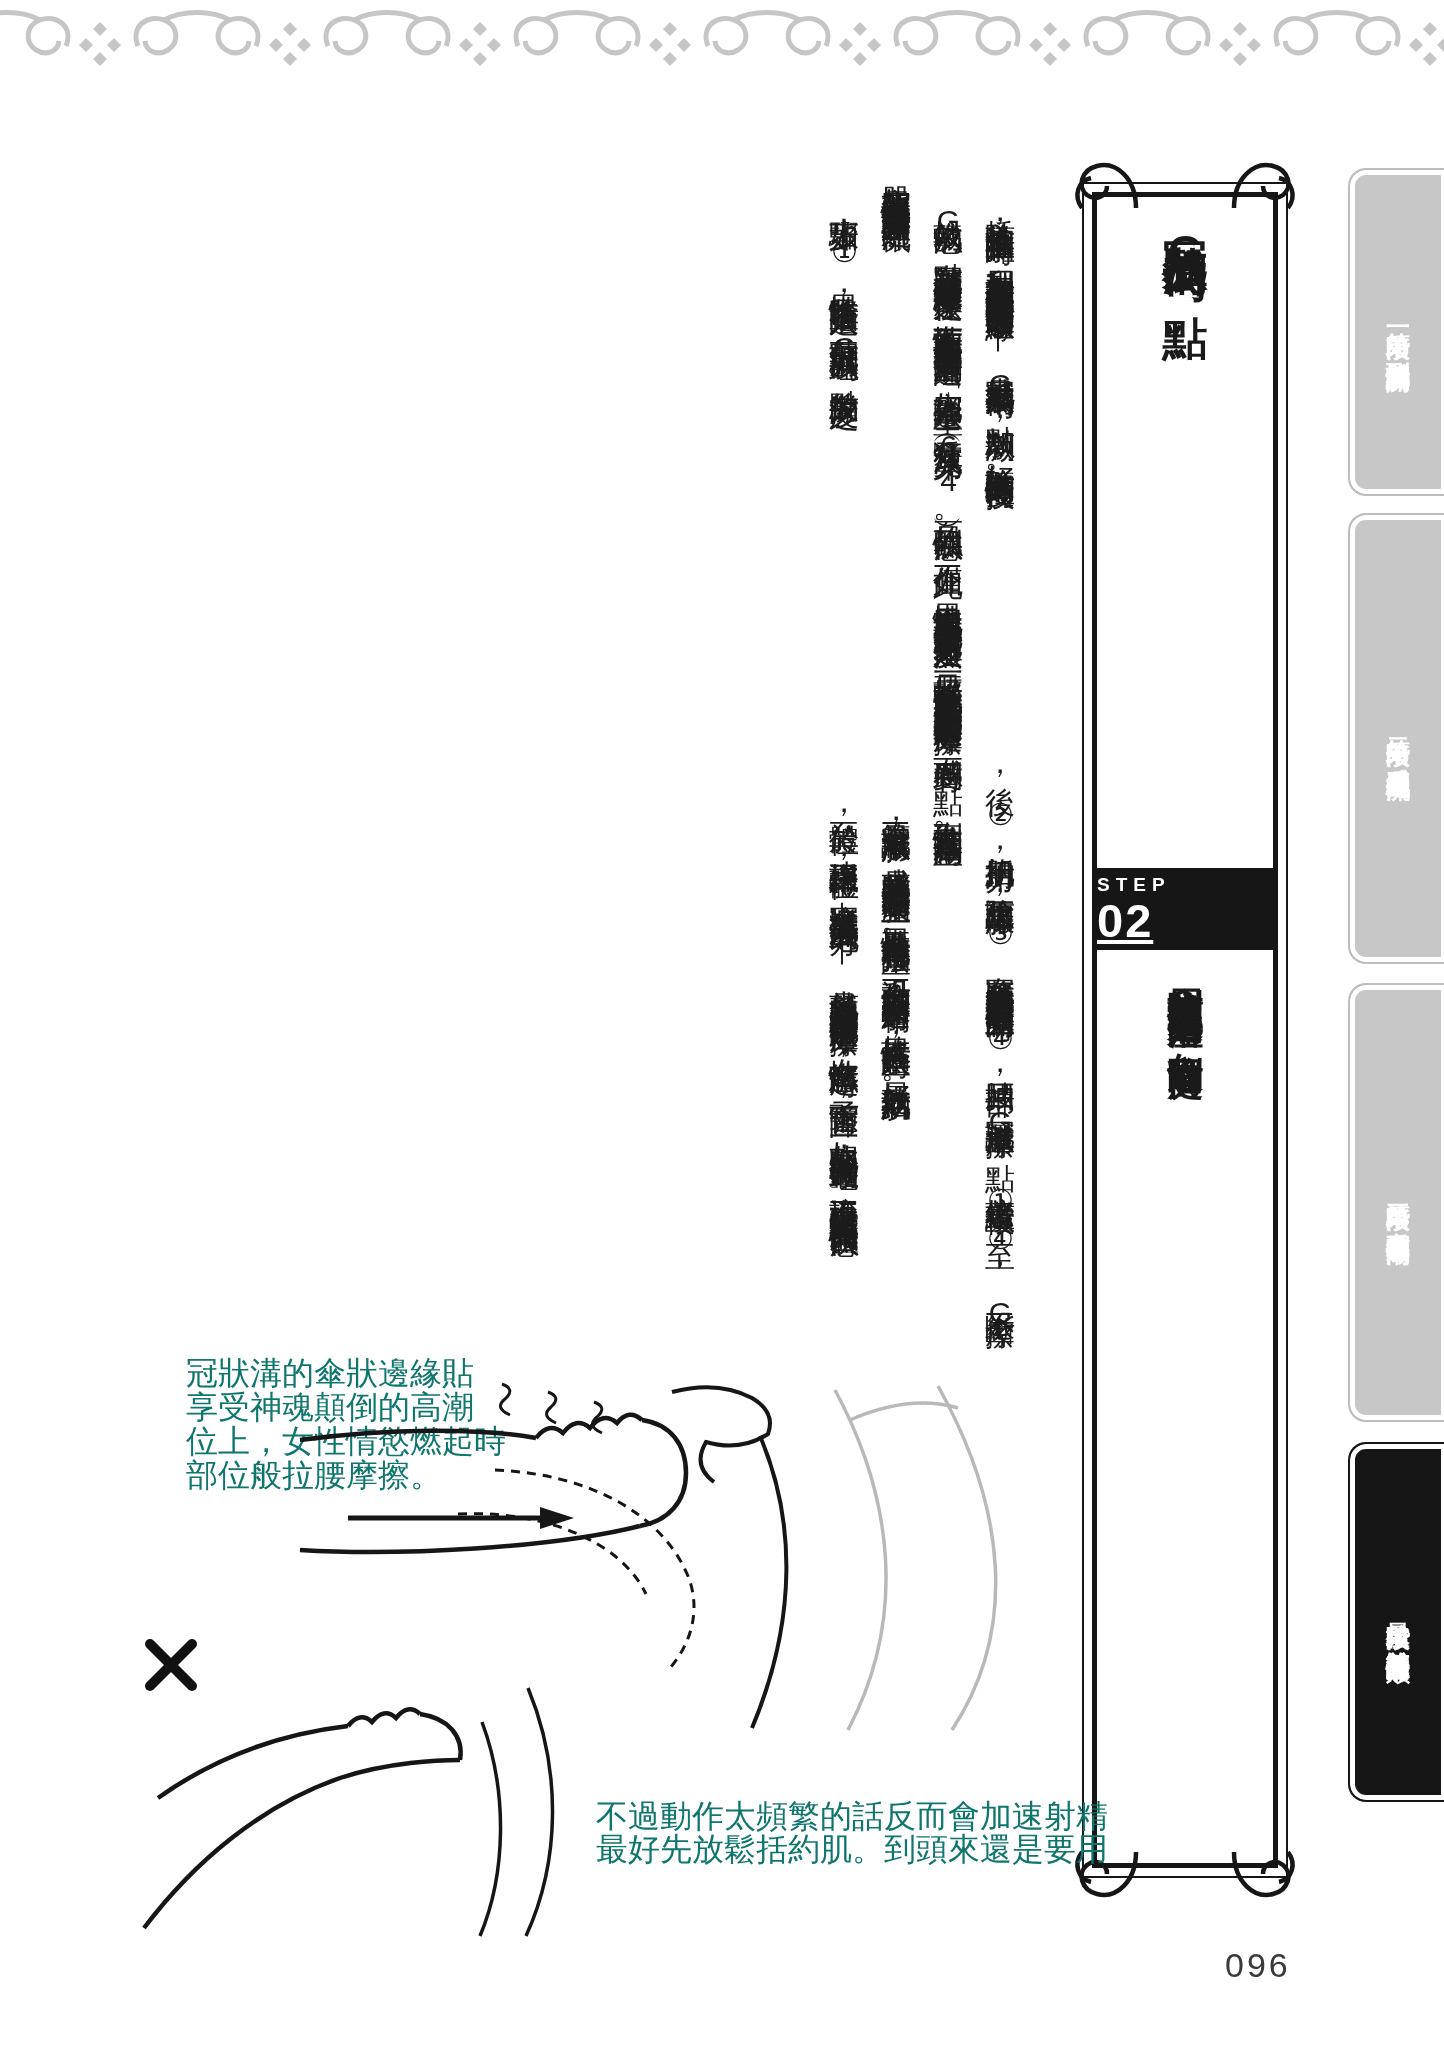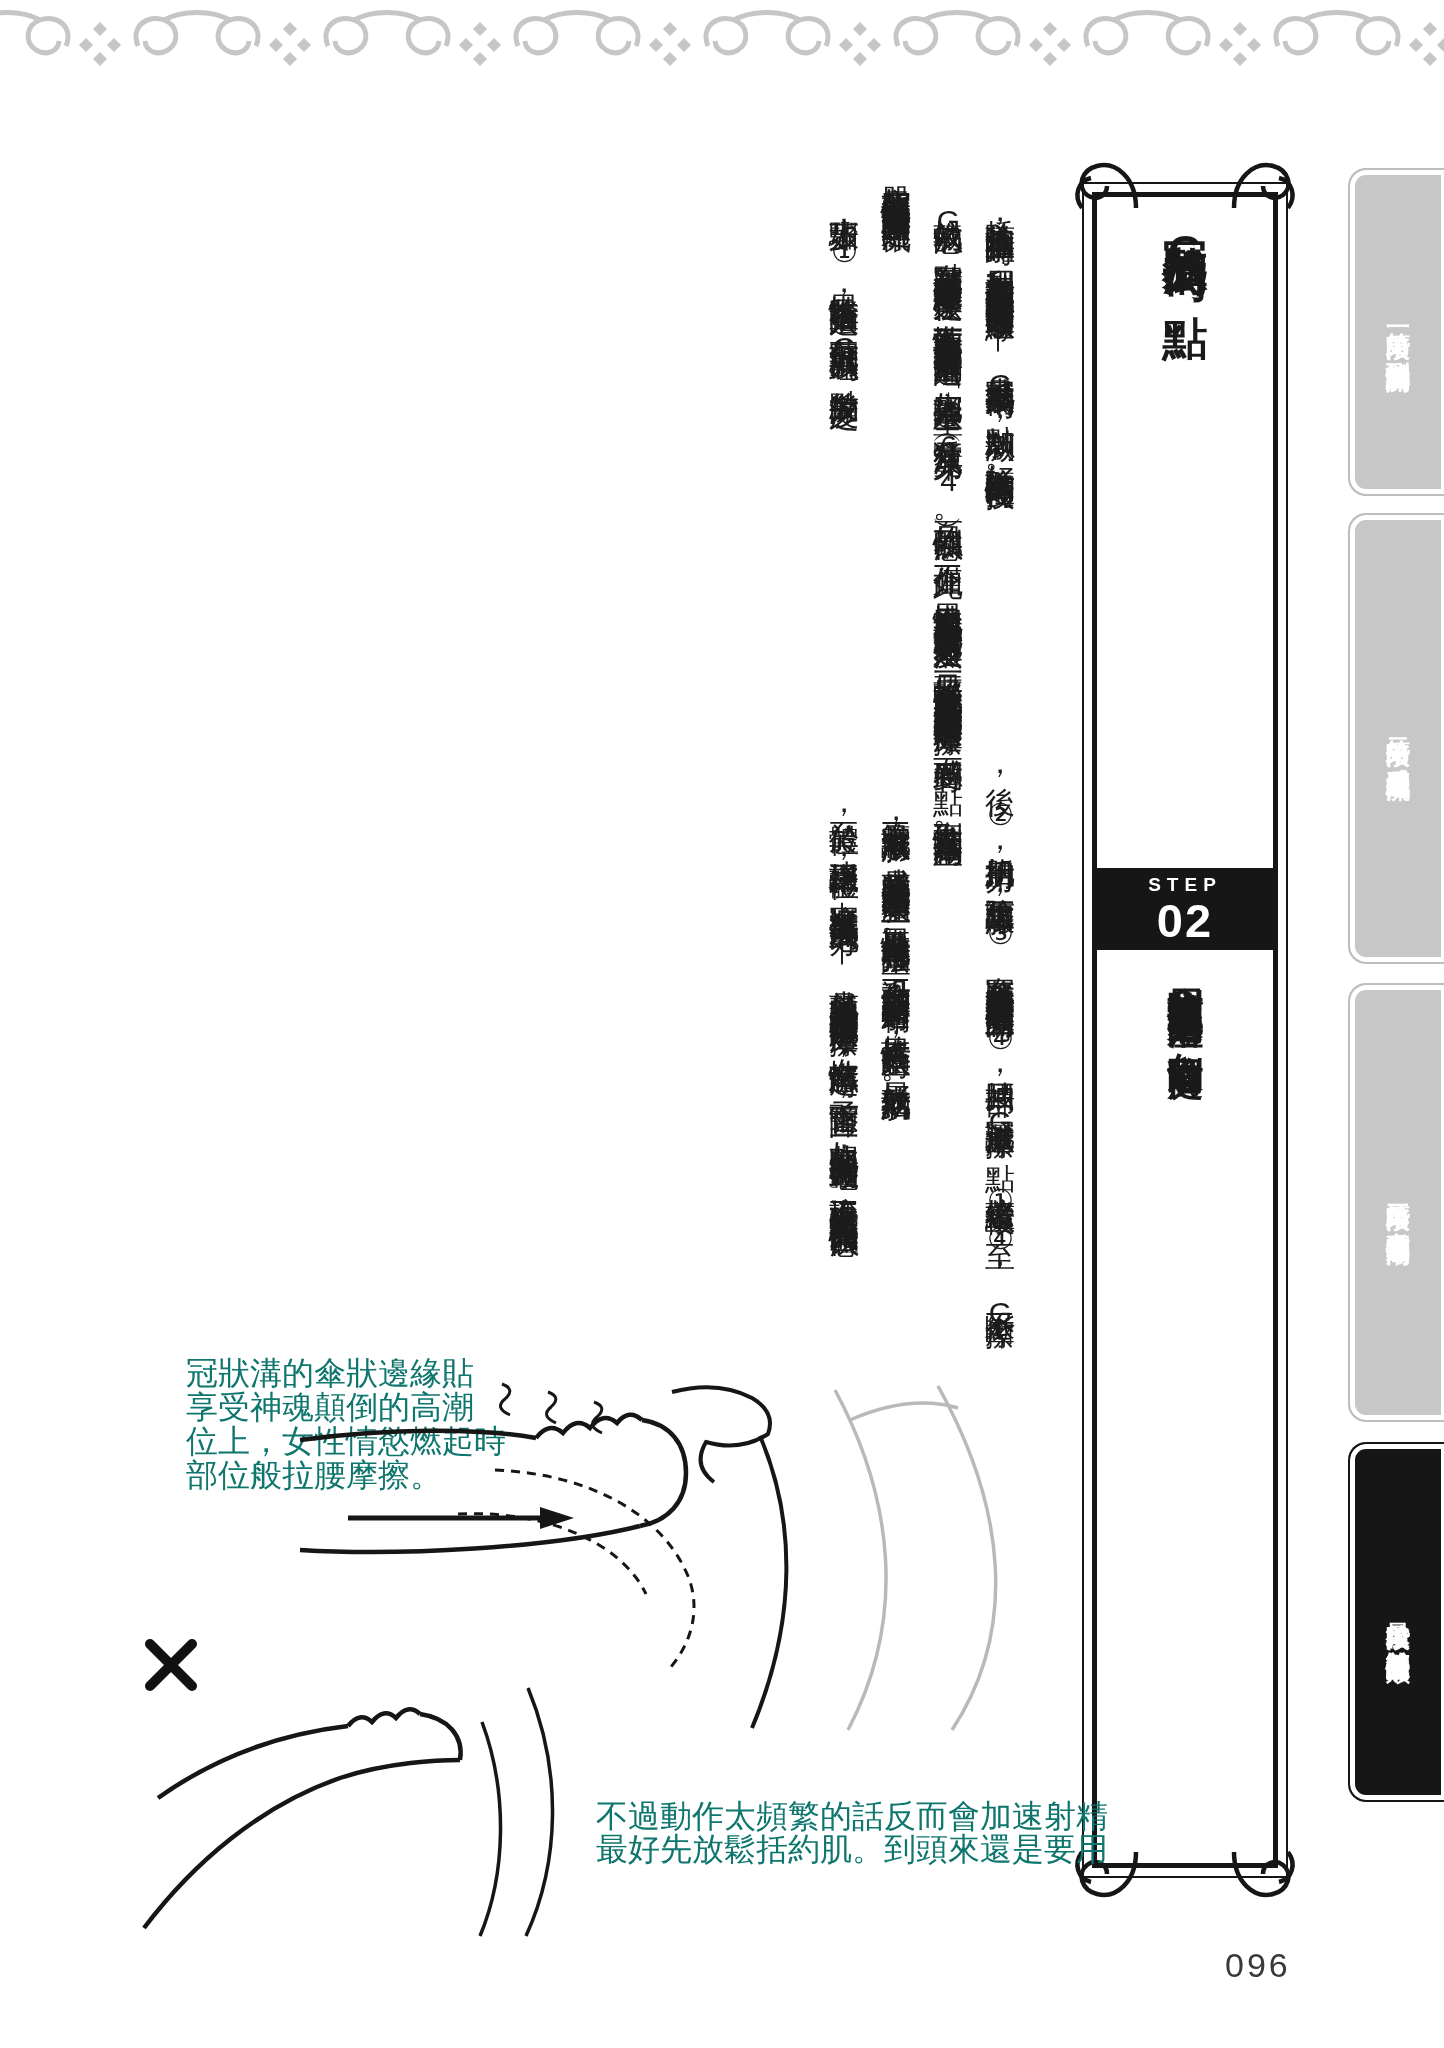--- a/index.html
+++ b/index.html
@@ -21,23 +21,23 @@
          border:2.5px solid #161616;}
   .frame-inner{position:absolute;inset:8px;border:5px solid #161616;}
   .corner{position:absolute;width:72px;height:58px;}
   .c-tl{left:-14px;top:-28px;}
   .c-tr{right:-14px;top:-28px;transform:scaleX(-1);}
   .c-bl{left:-14px;bottom:-28px;transform:scaleY(-1);}
   .c-br{right:-14px;bottom:-28px;transform:scale(-1,-1);}
   .box-title{position:absolute;top:22px;left:50%;transform:translateX(-50%);
         writing-mode:vertical-rl;font-size:45px;font-weight:bold;letter-spacing:4px;}
   .step-badge{position:absolute;left:13px;right:13px;top:684px;height:82px;background:#161616;
-        display:flex;flex-direction:column;align-items:center;justify-content:center;color:#fff;}
+        display:flex;flex-direction:column;align-items:flex-start;justify-content:center;color:#fff;}
   .step-word{font-size:19px;font-weight:bold;letter-spacing:6px;line-height:1;}
-  .step-num{font-size:47px;font-weight:bold;line-height:1;margin-top:3px;letter-spacing:2px;}
+  .step-num{font-size:47px;font-weight:bold;line-height:1;margin-top:3px;letter-spacing:2px;text-decoration:underline;}
   .box-subtitle{position:absolute;top:774px;left:50%;transform:translateX(-50%);
         writing-mode:vertical-rl;font-size:36px;font-weight:bold;letter-spacing:2px;}
   
   .tab{position:absolute;left:1348px;width:96px;border-radius:18px 0 0 18px;
        display:flex;align-items:center;justify-content:center;}
   .tab .tab-label{writing-mode:vertical-rl;color:#ffffff;font-size:24px;font-weight:bold;
        letter-spacing:1px;}
   .tab.gray{background:#c7c7c7;border:2px solid #bdbdbd;border-right:none;
        box-shadow:inset 0 0 0 5px #ffffff;}
   .tab.black{background:#161616;border:2px solid #161616;border-right:none;

